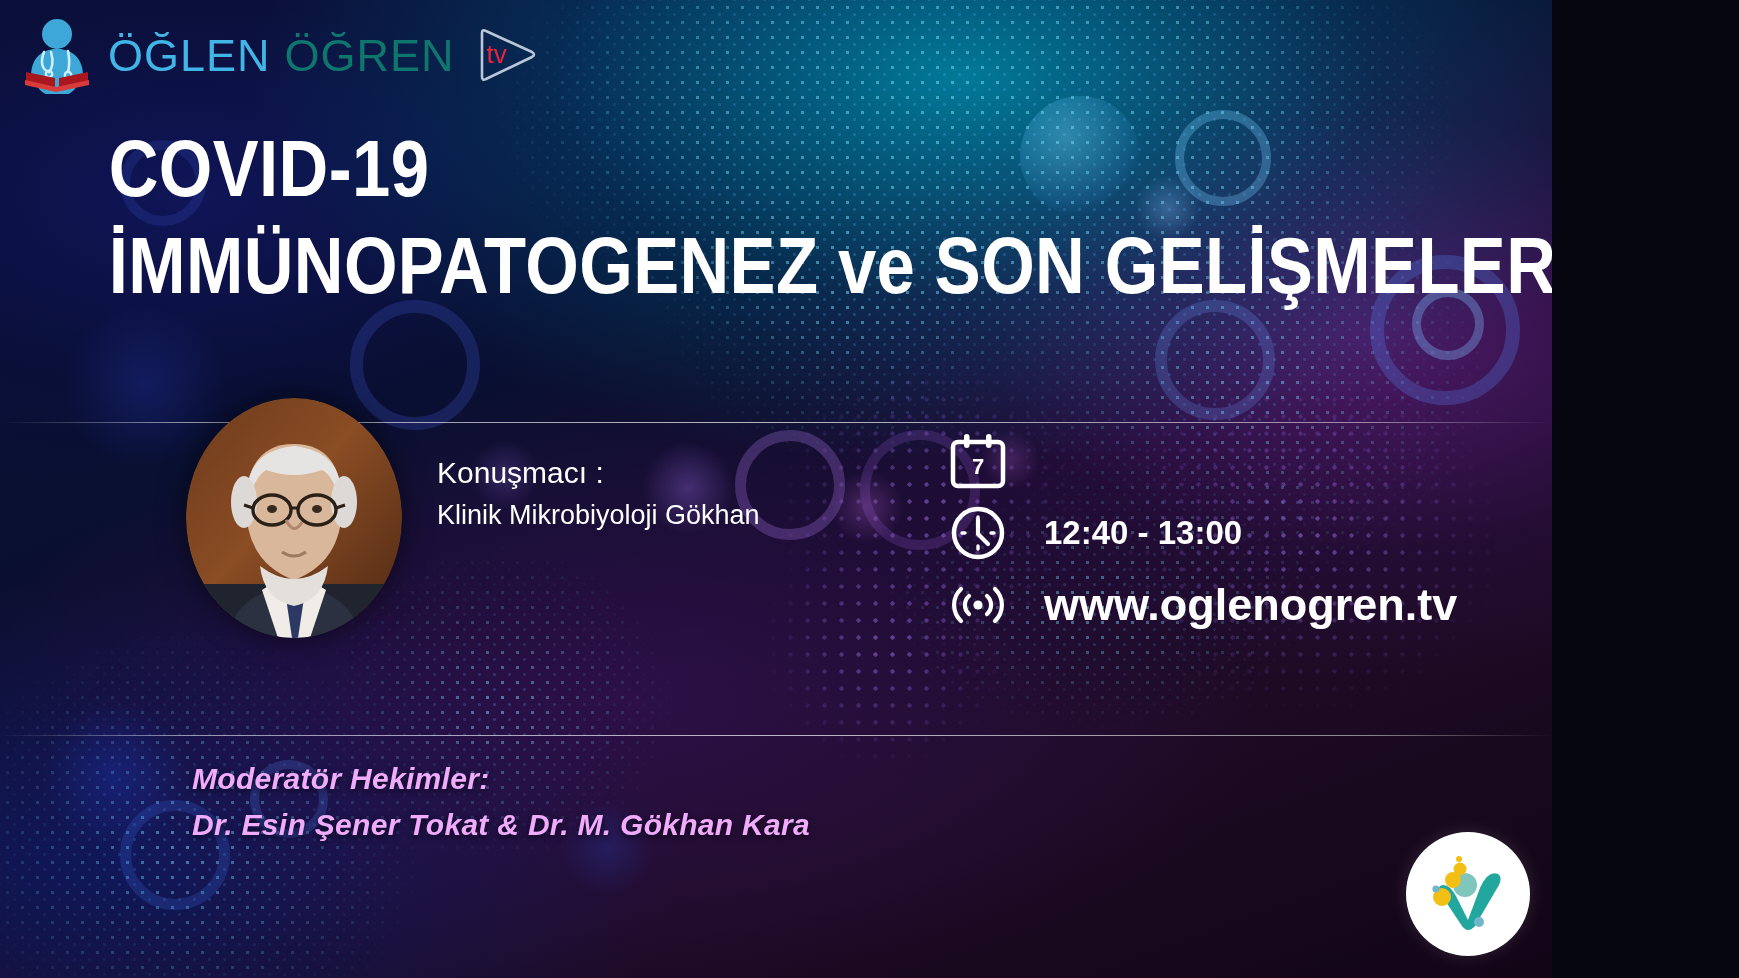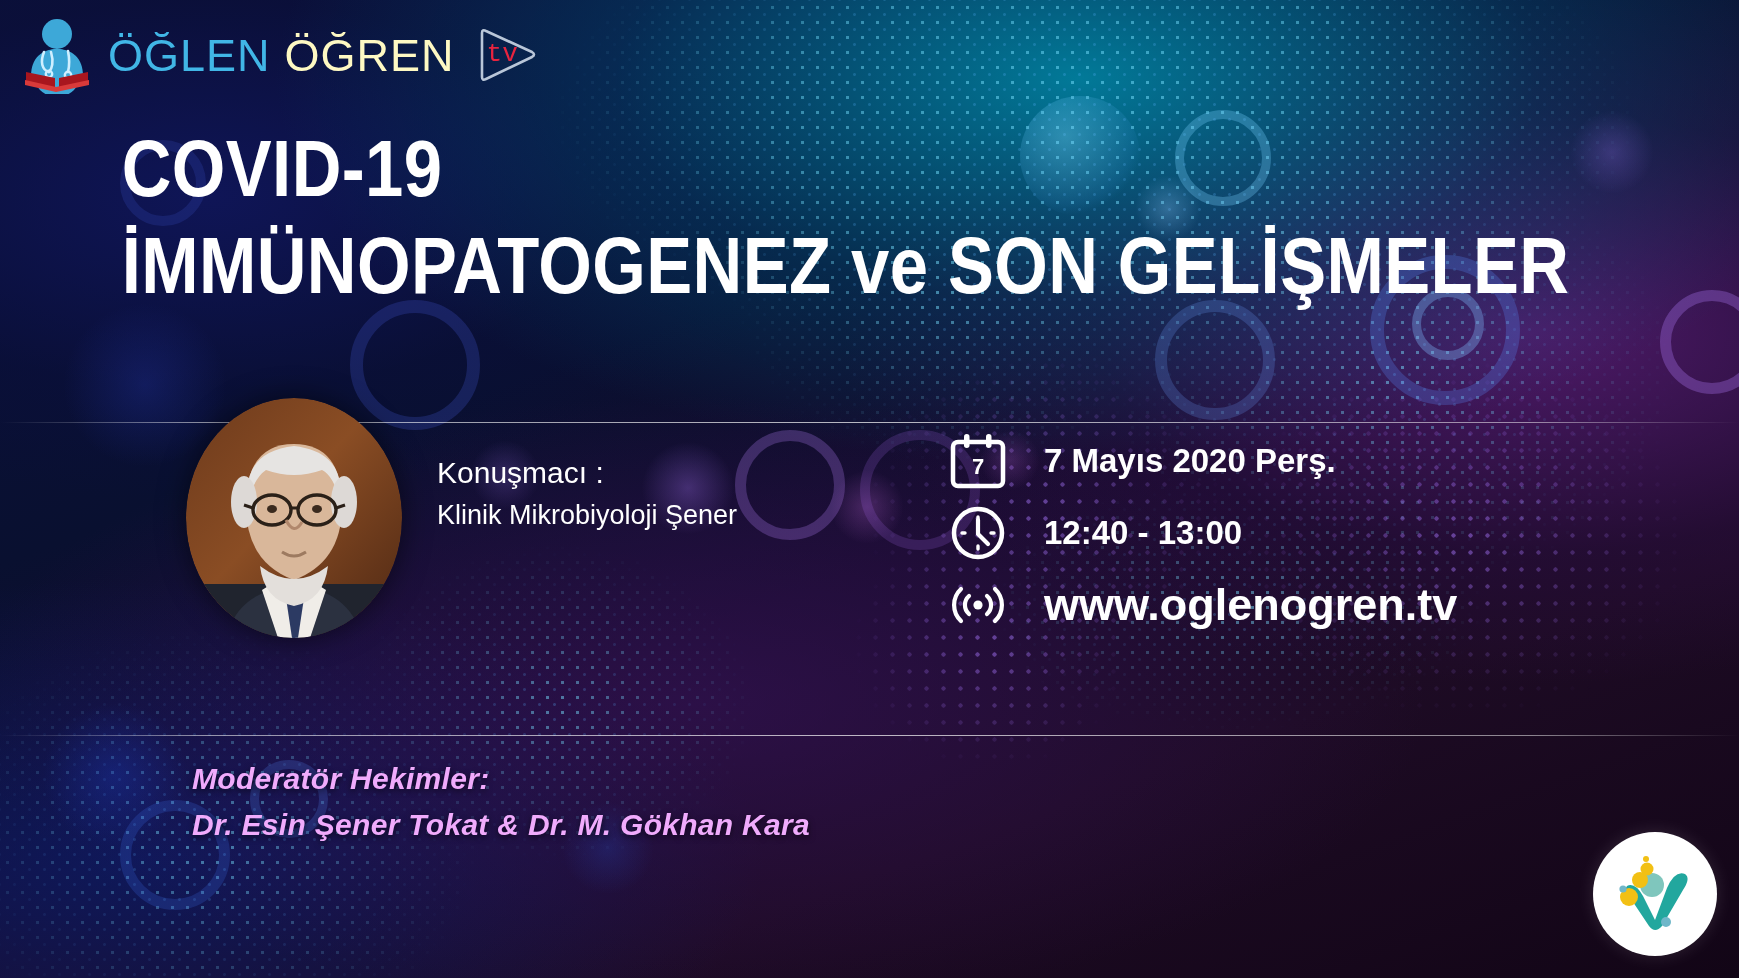--- a/index.html
+++ b/index.html
@@ -2,21 +2,21 @@
 <html><head>
 <meta charset="utf-8">
 <style>
   * { margin:0; padding:0; box-sizing:border-box; }
   html,body{
     width:1739px; height:978px; overflow:hidden;
     background:#05060f;
     font-family:"Liberation Sans", sans-serif;
   }
   #poster{
-    position:relative; width:1739px; height:978px; overflow:hidden;
+    position:relative; width:1552px; height:978px; overflow:hidden;
     background:#0a0a1e;
   }
 
   
   .bg-base{
     position:absolute; inset:0;
     background:
       radial-gradient(ellipse 70% 60% at 62% 8%,  rgba(0,140,170,0.85) 0%, rgba(0,90,130,0.35) 38%, rgba(0,0,0,0) 66%),
       radial-gradient(ellipse 55% 50% at 88% 34%, rgba(92,30,120,0.80) 0%, rgba(50,15,75,0.35) 45%, rgba(0,0,0,0) 72%),
       radial-gradient(ellipse 45% 40% at 12% 20%, rgba(16,22,92,0.85) 0%, rgba(10,14,60,0.4) 50%, rgba(0,0,0,0) 78%),
@@ -69,22 +69,22 @@
     background:linear-gradient(90deg, rgba(255,255,255,0.0) 0%, rgba(255,255,255,0.55) 12%, rgba(255,255,255,0.7) 50%, rgba(255,255,255,0.5) 88%, rgba(255,255,255,0.0) 100%);
   }
   #div-top{ top:422px; }
   #div-bot{ top:735px; }
 
   
   #logo{ position:absolute; left:20px; top:16px; display:flex; align-items:center; gap:14px; }
   #logo-mark{ width:74px; height:78px; flex:0 0 auto; }
   .logo-word{ font-size:45px; font-weight:400; letter-spacing:1px; line-height:1; }
   .lw-blue{ color:#41b6e6; }
-  .lw-red{ color:#fef9c3; }
-  #logo-tv{ position:relative; width:64px; height:60px; margin-left:6px;font-family:Liberation Mono, monospace; }
+  .lw-red{ color:#0f766e; }
+  #logo-tv{ position:relative; width:64px; height:60px; margin-left:6px; }
   #logo-tv .tvtext{
     position:absolute; left:12px; top:14px; font-size:26px; color:#e8243f; font-weight:400;
   }
 
   
   #title-block{ position:absolute; left:0; top:126px; width:100%; }
   .title-main{
     font-family:"Liberation Sans Narrow","Liberation Sans", sans-serif;
     color:#ffffff; font-weight:bold; letter-spacing:0.5px;
     transform:scaleX(0.86); transform-origin:center;
@@ -230,37 +230,36 @@
         <ellipse cx="86" cy="111" rx="5" ry="4" fill="#3a2a1e"></ellipse>
         <ellipse cx="131" cy="111" rx="5" ry="4" fill="#3a2a1e"></ellipse>
         <path d="M100 122 q8 16 16 2" stroke="#b0876c" stroke-width="3" fill="none"></path>
         <path d="M96 154 q12 8 24 0" stroke="#9d7a60" stroke-width="3" fill="none"></path>
       </g>
     </svg>
   </div>
 
   <div id="speaker-block">
     <div id="speaker-label">Konuşmacı :</div>
-    <div id="speaker-role">Klinik Mikrobiyoloji Şener</div>
+    <div id="speaker-role">Klinik Mikrobiyoloji Gökhan</div>
   </div>
 
   <div id="info-block">
 
     <div class="info-row" id="row-date">
       <span class="info-icon">
         <span class="cal-wrap">
           <svg viewBox="0 0 58 58" width="58" height="58" aria-hidden="true">
             <rect x="4" y="10" width="50" height="44" rx="5" fill="none" stroke="#fff" stroke-width="4.5"></rect>
             <rect x="15" y="2" width="5.5" height="14" rx="2.7" fill="#fff"></rect>
             <rect x="37" y="2" width="5.5" height="14" rx="2.7" fill="#fff"></rect>
           </svg>
           <span id="cal-day">7</span>
         </span>
       </span>
-      <span class="info-text">7 Mayıs 2020 Perş.</span>
     </div>
 
     <div class="info-row" id="row-time">
       <span class="info-icon">
         <svg viewBox="0 0 58 58" width="58" height="58" aria-hidden="true">
           <circle cx="29" cy="29" r="24" fill="none" stroke="#fff" stroke-width="4.5"></circle>
           <path d="M29 13 v3 M45 29 h-3 M29 45 v-3 M13 29 h3" stroke="#fff" stroke-width="3.4" stroke-linecap="round"></path>
           <path d="M29 16 V30 L39 40" stroke="#fff" stroke-width="4.2" fill="none" stroke-linecap="round" stroke-linejoin="round"></path>
         </svg>
       </span>

